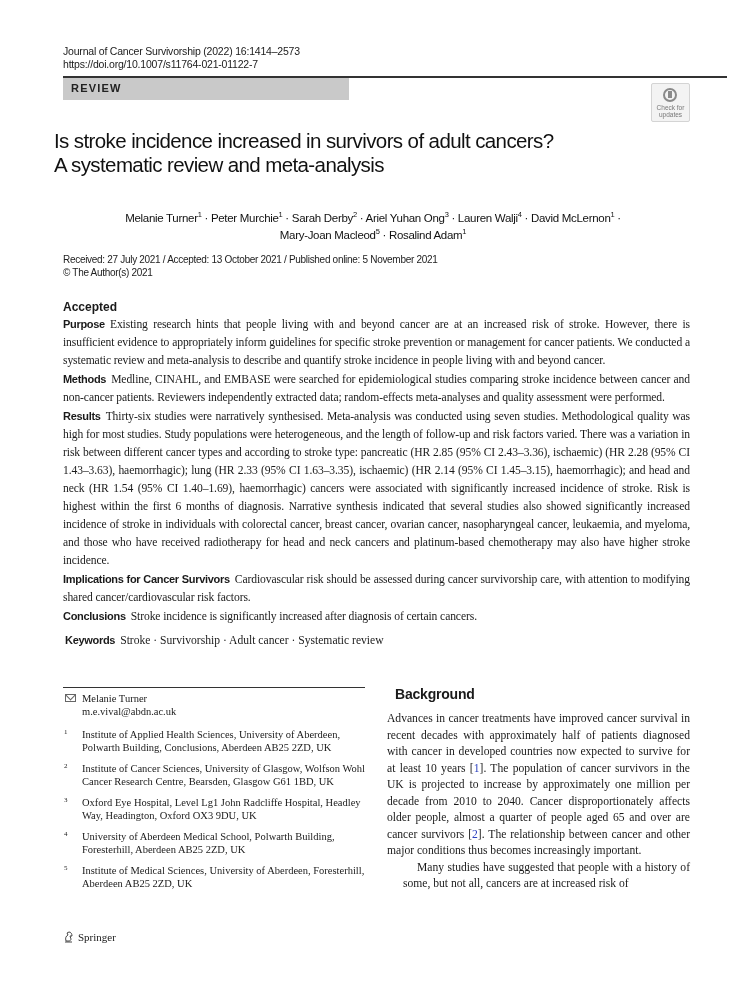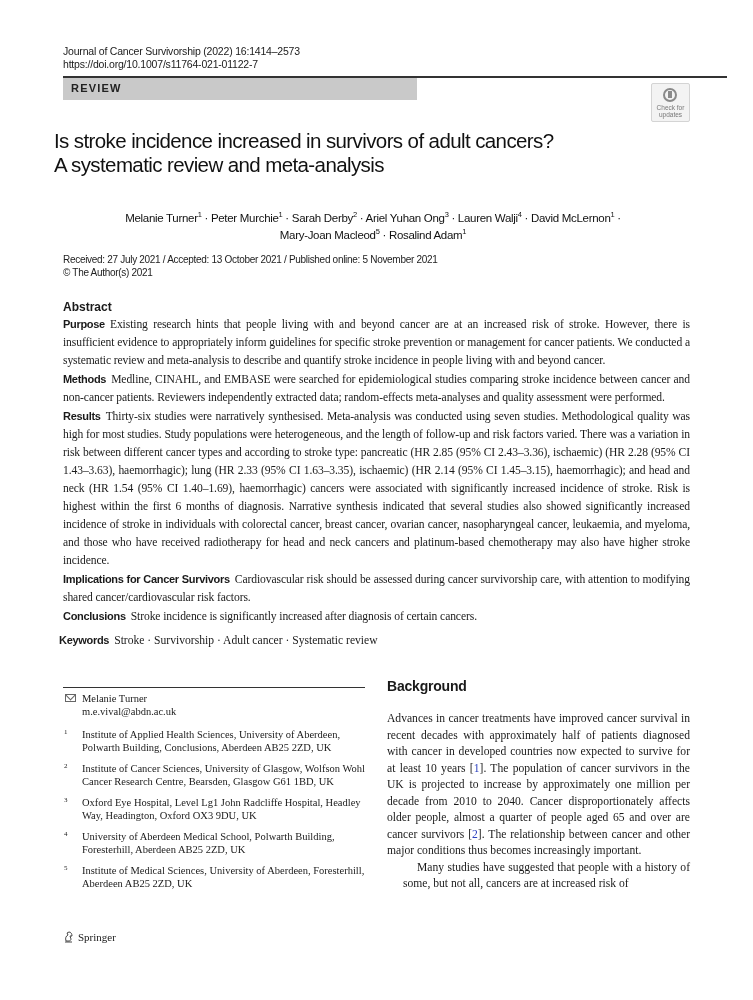--- a/index.html
+++ b/index.html
@@ -2,39 +2,39 @@
 <html><head>
 <meta charset="utf-8">
 <style>
   html, body { margin: 0; padding: 0; background: #ffffff; }
   body { width: 753px; height: 1000px; position: relative; overflow: hidden; color: #1a1a1a; }
   .sans { font-family: "Liberation Sans", "DejaVu Sans", sans-serif; }
   .serif { font-family: "Liberation Serif", "DejaVu Serif", serif; }
 
   .journal { position: absolute; left: 63px; top: 45px; font-size: 10.5px; line-height: 13px; letter-spacing: -0.2px; }
   .topline { position: absolute; left: 63px; top: 76px; width: 664px; height: 2px; background: #333; }
-  .review-bar { position: absolute; left: 63px; top: 78px; width: 354px; height: 22px; background: #c9c9c9; }
+  .review-bar { position: absolute; left: 63px; top: 78px; width: 286px; height: 22px; background: #c9c9c9; }
   .review-bar span { position: absolute; left: 8px; top: 4px; font-size: 11px; font-weight: bold; letter-spacing: 1.2px; color: #222; }
 
   .crossmark { position: absolute; left: 651px; top: 83px; width: 37px; height: 37px; border: 1px solid #d4d4d4; border-radius: 2px; background: #f3f3f3; }
   .crossmark .circ { position: absolute; left: 11px; top: 4px; width: 14px; height: 14px; border-radius: 50%; border: 2px solid #8a8a8a; box-sizing: border-box; }
   .crossmark .circ::after { content: ""; position: absolute; left: 3px; top: 1px; width: 4px; height: 7px; background: #8a8a8a; }
   .crossmark .lbl { position: absolute; left: 0; width: 37px; text-align: center; font-size: 6.5px; line-height: 7px; color: #777; top: 20px; }
 
   .title { position: absolute; left: 54px; top: 129px; width: 600px; font-size: 20.5px; line-height: 24px; font-weight: normal; letter-spacing: -0.6px; color: #111; }
   .authors { position: absolute; left: 63px; top: 210px; width: 620px; font-size: 11.5px; line-height: 17px; letter-spacing: -0.3px; color: #111; text-align: center; }
   .authors sup { font-size: 7.5px; vertical-align: 5px; line-height: 0; }
   .dates { position: absolute; left: 63px; top: 253px; font-size: 10px; line-height: 13px; letter-spacing: -0.3px; color: #222; }
 
   .abstract { position: absolute; left: 63px; top: 300px; width: 627px; }
   .abstract h2 { margin: 0 0 1px 0; font-size: 12px; line-height: 14px; font-weight: bold; }
   .abstract p { margin: 0; font-size: 11.6px; line-height: 18px; text-align: justify; letter-spacing: -0.1px; }
   .abstract .lab { font-family: "Liberation Sans", "DejaVu Sans", sans-serif; font-weight: bold; font-size: 11px; letter-spacing: -0.3px; margin-right: 5px; }
 
-  .keywords { position: absolute; left: 49px; top: 633px; font-size: 11.6px; line-height: 15px; padding-left: 10px; }
+  .keywords { position: absolute; left: 55px; top: 633px; font-size: 11.6px; line-height: 15px; padding-left: 10px; }
   .keywords .lab { font-family: "Liberation Sans", "DejaVu Sans", sans-serif; font-weight: bold; font-size: 11px; letter-spacing: -0.3px; margin-right: 5px; }
 
   .footrule { position: absolute; left: 63px; top: 687px; width: 302px; height: 1px; background: #333; }
   .corresp { position: absolute; left: 63px; top: 692px; width: 305px; font-size: 10.5px; line-height: 13px; }
   .corresp .mail { position: absolute; left: 2px; top: 2px; width: 11px; height: 8px; border: 1px solid #666; box-sizing: border-box; }
   .corresp .mail::before { content: ""; position: absolute; left: 1px; top: -3px; width: 6px; height: 6px; border-right: 1px solid #666; border-bottom: 1px solid #666; transform: rotate(45deg); }
   .corresp .txt { position: absolute; left: 19px; top: 0; }
   .affils { position: absolute; left: 63px; top: 728px; width: 305px; }
   .affil { position: relative; font-size: 10.5px; line-height: 13px; margin-bottom: 8px; }
   .affil .num { position: absolute; left: 1px; top: -2px; font-size: 7px; }
@@ -85,21 +85,21 @@
   <span><span>Mary-Joan Macleod</span><sup>5</sup></span> · 
   <span><span>Rosalind Adam</span><sup>1</sup></span>
 </div>
 
 <div class="dates sans">
   <div>Received: 27 July 2021 / Accepted: 13 October 2021 / Published online: 5 November 2021</div>
   <div>© The Author(s) 2021</div>
 </div>
 
 <section class="abstract">
-  <h2 class="sans">Abstract</h2>
+  <h2 class="sans">Accepted</h2>
   <p class="serif"><span class="lab">Purpose</span><span>Existing research hints that people living with and beyond cancer are at an increased risk of stroke. However, there is insufficient evidence to appropriately inform guidelines for specific stroke prevention or management for cancer patients. We conducted a systematic review and meta-analysis to describe and quantify stroke incidence in people living with and beyond cancer.</span></p>
   <p class="serif"><span class="lab">Methods</span><span>Medline, CINAHL, and EMBASE were searched for epidemiological studies comparing stroke incidence between cancer and non-cancer patients. Reviewers independently extracted data; random-effects meta-analyses and quality assess­ment were performed.</span></p>
   <p class="serif"><span class="lab">Results</span><span>Thirty-six studies were narratively synthesised. Meta-analysis was conducted using seven studies. Methodological quality was high for most studies. Study populations were heterogeneous, and the length of follow-up and risk factors var­ied. There was a variation in risk between different cancer types and according to stroke type: pancreatic (HR 2.85 (95% CI 2.43–3.36), ischaemic) (HR 2.28 (95% CI 1.43–3.63), haemorrhagic); lung (HR 2.33 (95% CI 1.63–3.35), ischaemic) (HR 2.14 (95% CI 1.45–3.15), haemorrhagic); and head and neck (HR 1.54 (95% CI 1.40–1.69), haemorrhagic) cancers were associated with significantly increased incidence of stroke. Risk is  highest within the first 6 months of diagnosis. Narrative synthesis indicated that several studies also showed significantly increased incidence of stroke in individuals with colorectal cancer, breast cancer, ovarian cancer, nasopharyngeal cancer, leukaemia, and myeloma, and those who have received radio­therapy for head and neck cancers and platinum-based chemotherapy may also have higher stroke incidence.</span></p>
   <p class="serif"><span class="lab">Implications for Cancer Survivors</span><span>Cardiovascular risk should be assessed during cancer survivorship care, with attention to modifying shared cancer/cardiovascular risk factors.</span></p>
   <p class="serif"><span class="lab">Conclusions</span><span>Stroke incidence is significantly increased after diagnosis of certain cancers.</span></p>
 </section>
 
 <div class="keywords serif">
   <span class="lab">Keywords</span><span>Stroke · Survivorship · Adult cancer · Systematic review</span>
 </div>
@@ -130,21 +130,21 @@
   <div class="affil">
       <span class="num">4</span>
       <span class="txt">University of Aberdeen Medical School, Polwarth Building, Foresterhill, Aberdeen AB25 2ZD, UK</span>
     </div>
   <div class="affil">
       <span class="num">5</span>
       <span class="txt">Institute of Medical Sciences, University of Aberdeen, Foresterhill, Aberdeen AB25 2ZD, UK</span>
     </div>
 </div>
 
-<h2 class="bg-head sans" style="margin:0">Background</h2>
+<h2 class="bg-head sans" style="margin:8px">Background</h2>
 <div class="bg-body serif">
   <p><span>Advances in cancer treatments have improved cancer sur­vival in recent decades with approximately half of patients diagnosed with cancer in developed countries now expected to survive for at least 10 years [</span><span class="cite">1</span><span>]. The population of can­cer survivors in the UK is projected to increase by approxi­mately one million per decade from 2010 to 2040. Cancer disproportionately affects older people, almost a quarter of people aged 65 and over are cancer survivors [</span><span class="cite">2</span><span>]. The rela­tionship between cancer and other major conditions thus becomes increasingly important.</span></p>
   <p class="ind">Many studies have suggested that people with a his­tory of some, but not all, cancers are at increased risk of</p>
 </div>
 
 <div class="springer serif">
   <svg class="horse" viewBox="0 0 11 13">
     <path d="M2 12 L9 12 M3 11 C2 8 3 6 5 5 L4 3 L6 2 C8 2 9 4 9 6 L7 6 L8 9 C8 10 7 11 6 11 Z" fill="none" stroke="#333" stroke-width="0.9"></path>
   </svg><span>Springer</span>
 </div>

